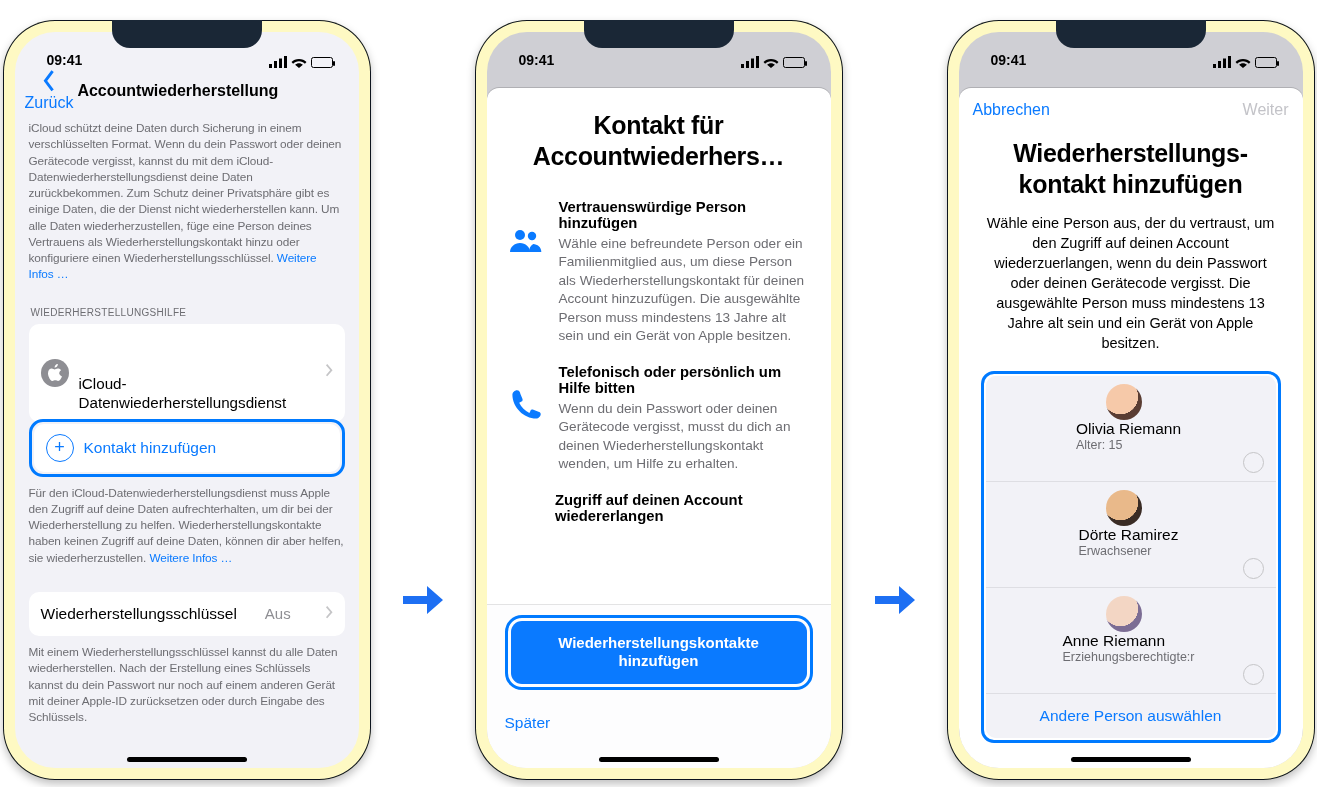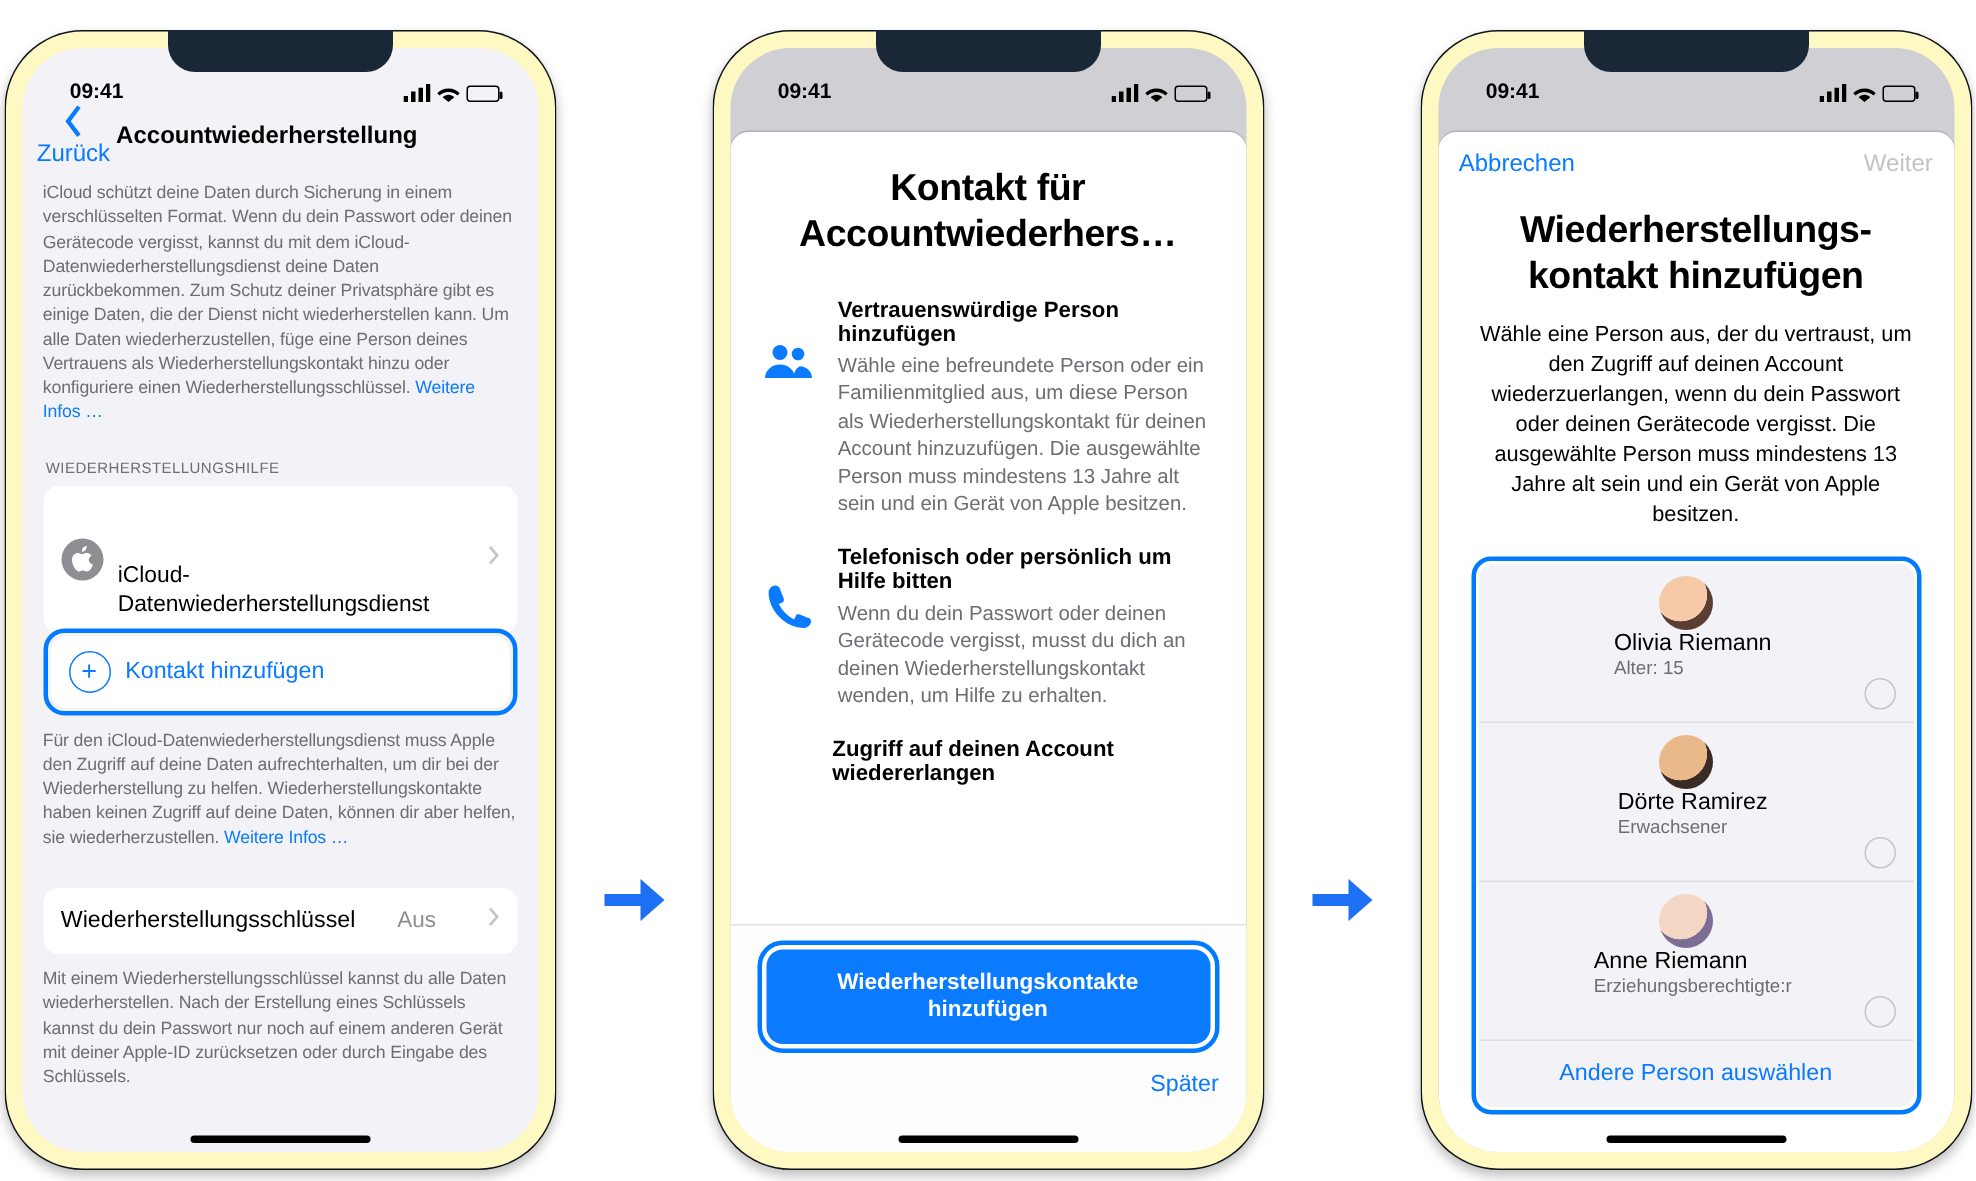--- a/index.html
+++ b/index.html
@@ -119,21 +119,21 @@
   .feature .ficon { width:36px; display:flex; align-items:flex-start; justify-content:center; padding-top:24px; }
   .feature .ficon svg { width:34px; height:34px; fill:#0a7aff; }
   .feature h4 { margin:0 0 4px 0; font-size:14.8px; font-weight:600; }
   .feature p { margin:0; font-size:13.6px; color:#6d6d72; line-height:1.36; }
   .modal-footer { padding:10px 18px 36px 18px; border-top:0.8px solid rgba(0,0,0,.10); background:#fdfdfe; }
   .hl-ring-btn { border:3.5px solid #007aff; border-radius:17px; padding:3px; }
   .primary-btn {
     background:#0a7aff; color:#fff; border-radius:11px; text-align:center;
     padding:13px 8px; font-size:15px; font-weight:600; line-height:1.25;
   }
-  .later { text-align:right; color:#0a7aff; font-size:15.5px; font-weight:500; margin-top:12px; }
+  .later { text-align:left; color:#0a7aff; font-size:15.5px; font-weight:500; margin-top:24px; }
   
   .modal-nav { height:44px; display:flex; align-items:center; justify-content:space-between; padding:0 14px 0 14px;}
   .mn-left { color:#0a7aff; font-size:16px; }
   .mn-right { color:#c3c3c8; font-size:16px; }
   .hl-box { border:3px solid #007aff; border-radius:13px; padding:2px; margin-top:0px; background:#fff;}
   .list { background:#f2f2f7; border-radius:10px; overflow:hidden; }
   .lrow {
     display:flex; align-items:center; padding:8px 12px 8px 8px; background:#f2f2f7;flex-direction:column;
   }
   .lrow + .lrow { border-top:0.8px solid #dedee3; }

